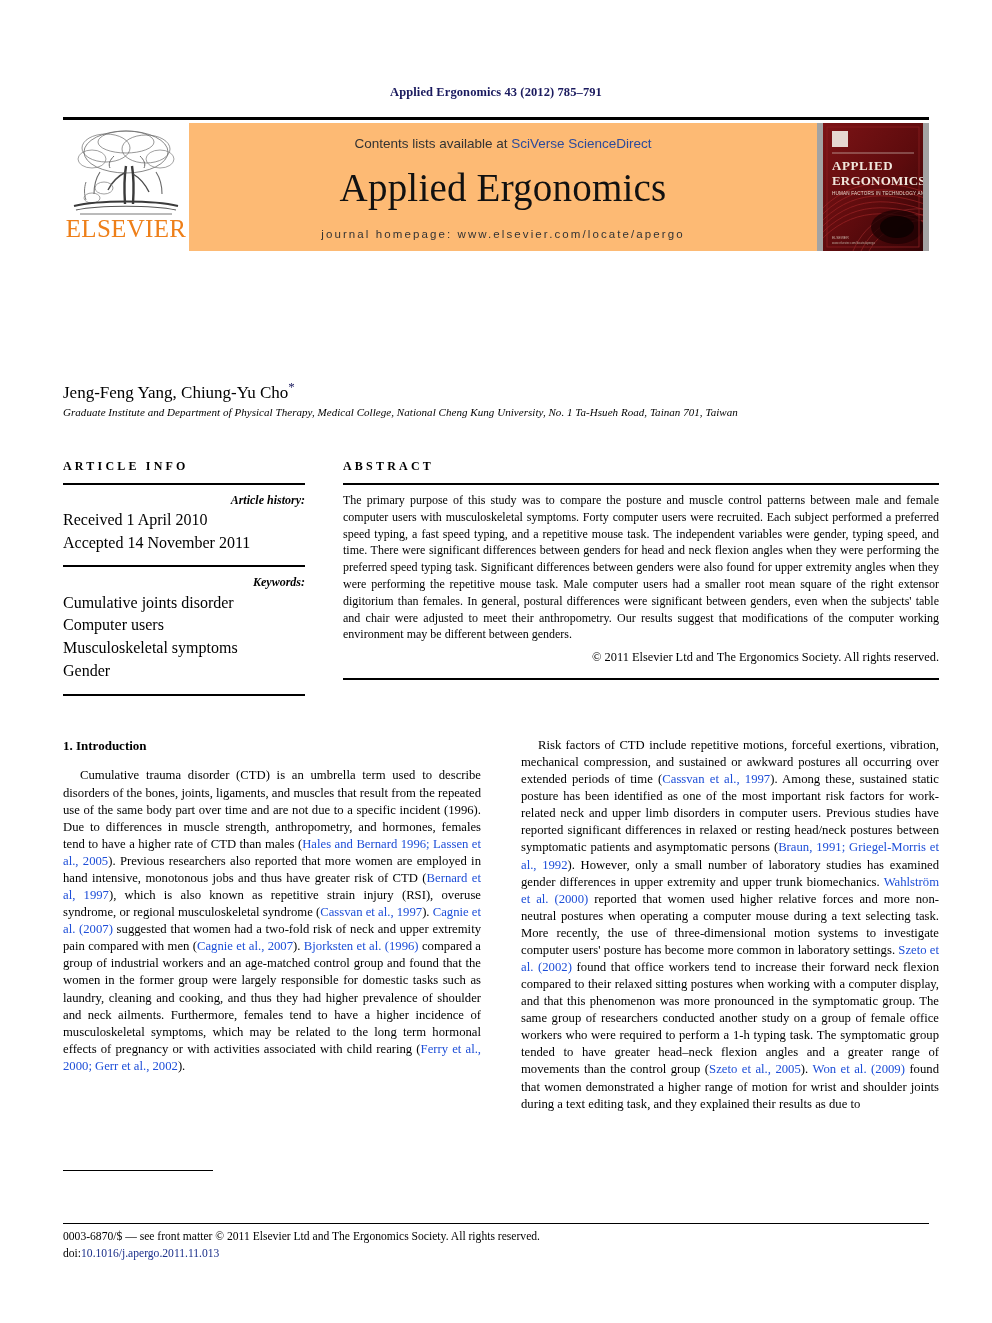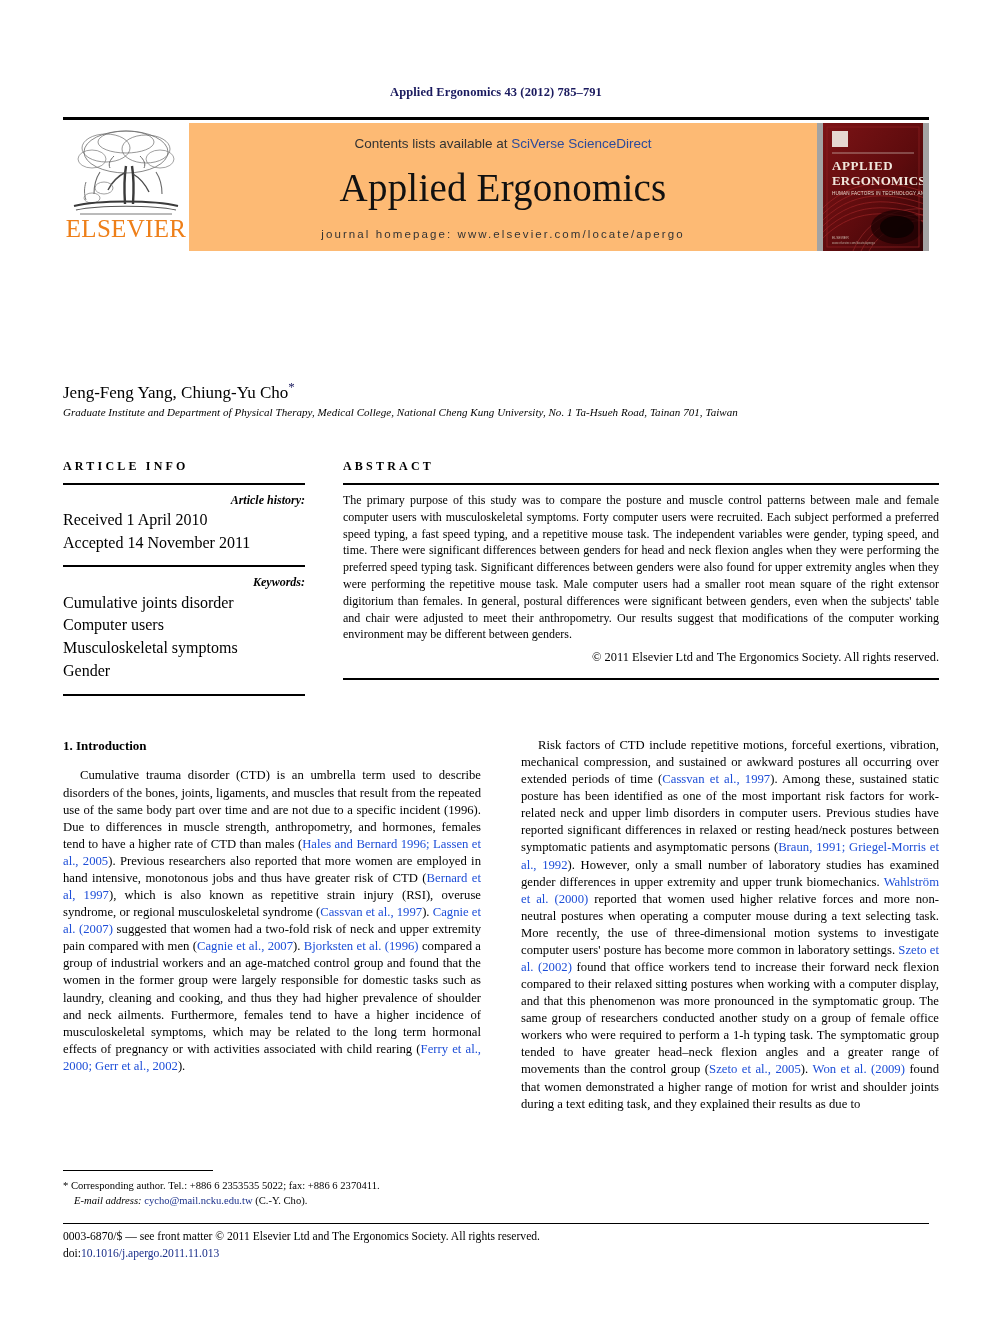--- a/index.html
+++ b/index.html
@@ -406,31 +406,20 @@
   <div class="body-col col-left">
     <div class="body-head">1. Introduction</div>
     <p class="body-p">Cumulative trauma disorder (CTD) is an umbrella term used to describe disorders of the bones, joints, ligaments, and muscles that result from the repeated use of the same body part over time and are not due to a specific incident (1996). Due to differences in muscle strength, anthropometry, and hormones, females tend to have a higher rate of CTD than males (<span class="cit">Hales and Bernard 1996; Lassen et al., 2005</span>). Previous researchers also reported that more women are employed in hand intensive, monotonous jobs and thus have greater risk of CTD (<span class="cit">Bernard et al, 1997</span>), which is also known as repetitive strain injury (RSI), overuse syndrome, or regional musculoskeletal syndrome (<span class="cit">Cassvan et al., 1997</span>). <span class="cit">Cagnie et al. (2007)</span> suggested that women had a two-fold risk of neck and upper extremity pain compared with men (<span class="cit">Cagnie et al., 2007</span>). <span class="cit">Bjorksten et al. (1996)</span> compared a group of industrial workers and an age-matched control group and found that the women in the former group were largely responsible for domestic tasks such as laundry, cleaning and cooking, and thus they had higher prevalence of shoulder and neck ailments. Furthermore, females tend to have a higher incidence of musculoskeletal symptoms, which may be related to the long term hormonal effects of pregnancy or with activities associated with child rearing (<span class="cit">Ferry et al., 2000; Gerr et al., 2002</span>).</p>
   </div>
 
   <div class="body-col col-right">
     <p class="body-p">Risk factors of CTD include repetitive motions, forceful exertions, vibration, mechanical compression, and sustained or awkward postures all occurring over extended periods of time (<span class="cit">Cassvan et al., 1997</span>). Among these, sustained static posture has been identified as one of the most important risk factors for work-related neck and upper limb disorders in computer users. Previous studies have reported significant differences in relaxed or resting head/neck postures between symptomatic patients and asymptomatic persons (<span class="cit">Braun, 1991; Griegel-Morris et al., 1992</span>). However, only a small number of laboratory studies has examined gender differences in upper extremity and upper trunk biomechanics. <span class="cit">Wahlström et al. (2000)</span> reported that women used higher relative forces and more non-neutral postures when operating a computer mouse during a text selecting task. More recently, the use of three-dimensional motion systems to investigate computer users' posture has become more common in laboratory settings. <span class="cit">Szeto et al. (2002)</span> found that office workers tend to increase their forward neck flexion compared to their relaxed sitting postures when working with a computer display, and that this phenomenon was more pronounced in the symptomatic group. The same group of researchers conducted another study on a group of female office workers who were required to perform a 1-h typing task. The symptomatic group tended to have greater head–neck flexion angles and a greater range of movements than the control group (<span class="cit">Szeto et al., 2005</span>). <span class="cit">Won et al. (2009)</span> found that women demonstrated a higher range of motion for wrist and shoulder joints during a text editing task, and they explained their results as due to</p>
   </div>
 
   <div class="footnote-rule"></div>
-  <div class="footnote">
-    <div>
-      <span>*</span>
-      <span>Corresponding author. Tel.: +886 6 2353535 5022; fax: +886 6 2370411.</span>
-    </div>
-    <div style="padding-left:11px">
-      <span class="ital">E-mail address:</span>
-      <span class="mail">cycho@mail.ncku.edu.tw</span>
-      <span>(C.-Y. Cho).</span>
-    </div>
-  </div>
 
   <div class="bottom-rule"></div>
   <div class="colophon">
     <div>0003-6870/$ — see front matter © 2011 Elsevier Ltd and The Ergonomics Society. All rights reserved.</div>
     <div>
       <span>doi:</span><span class="doi-link">10.1016/j.apergo.2011.11.013</span>
     </div>
   </div>
 
 </div>

